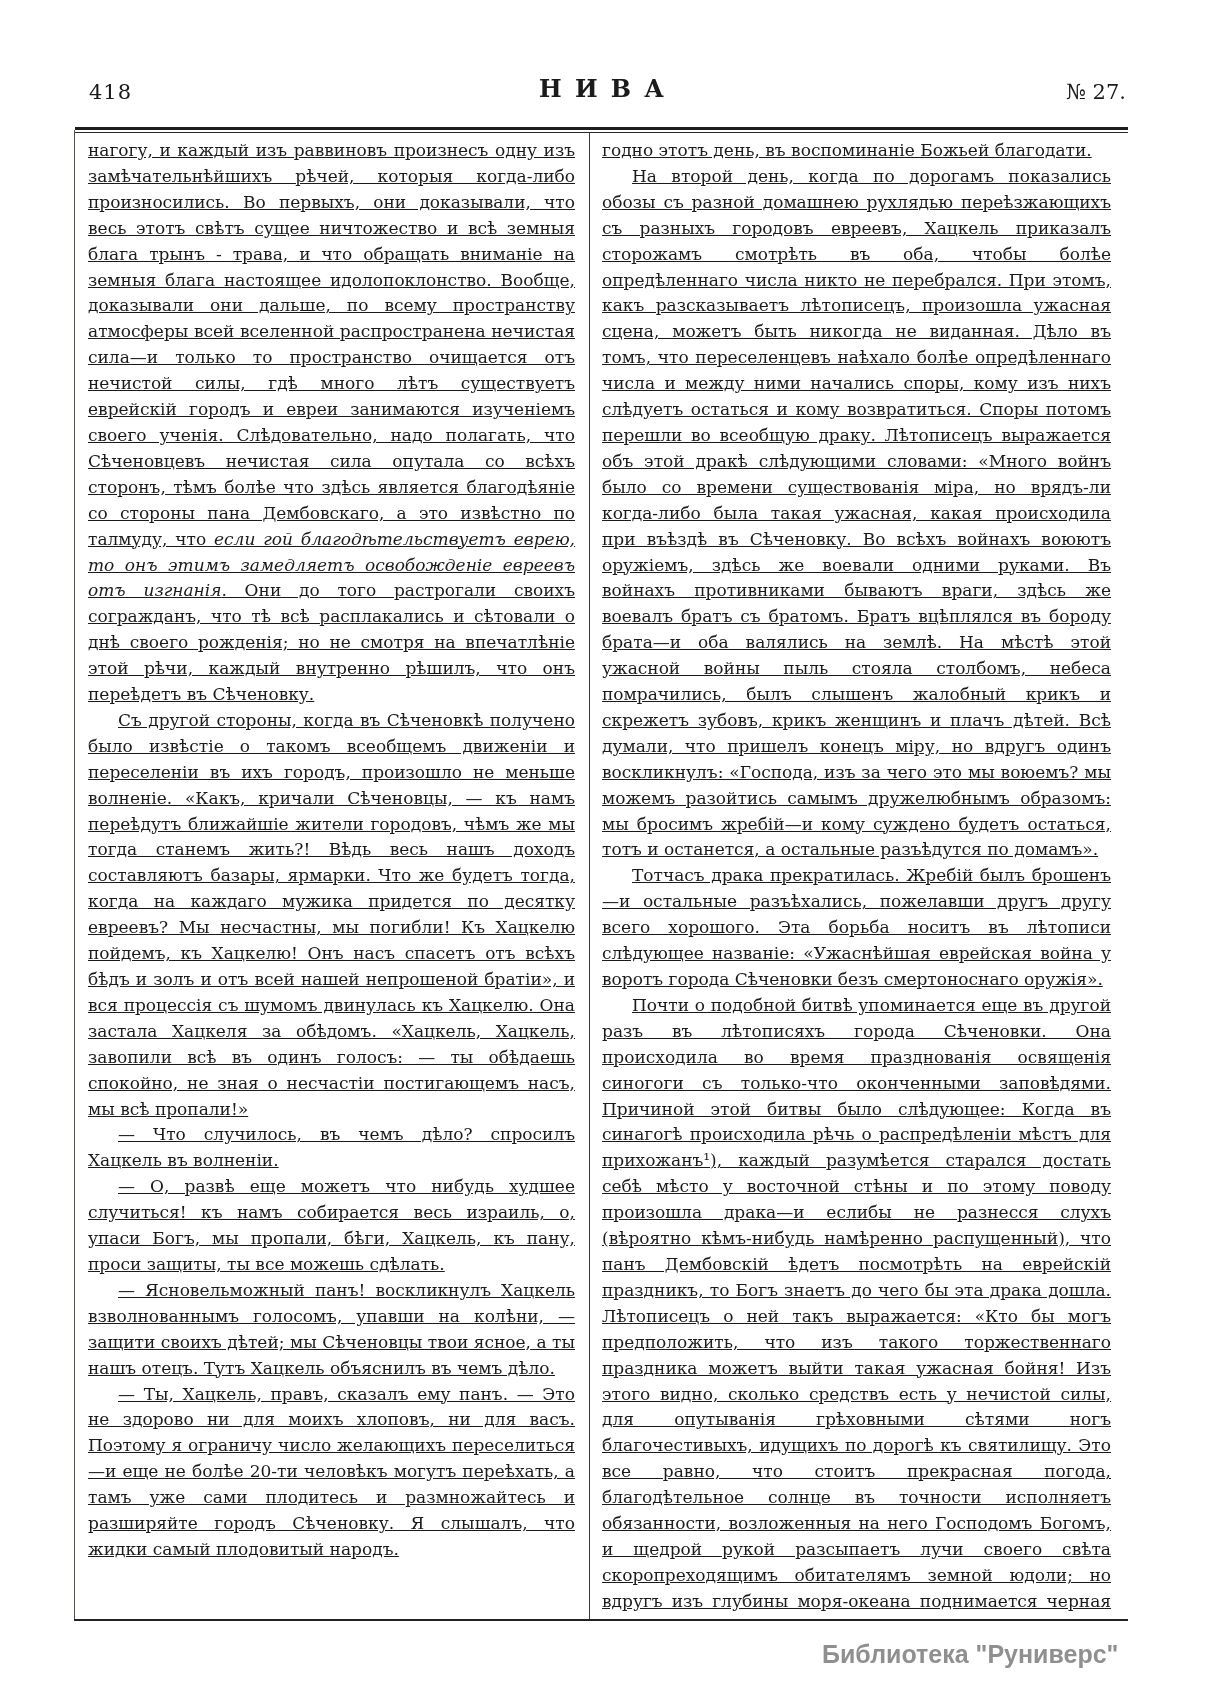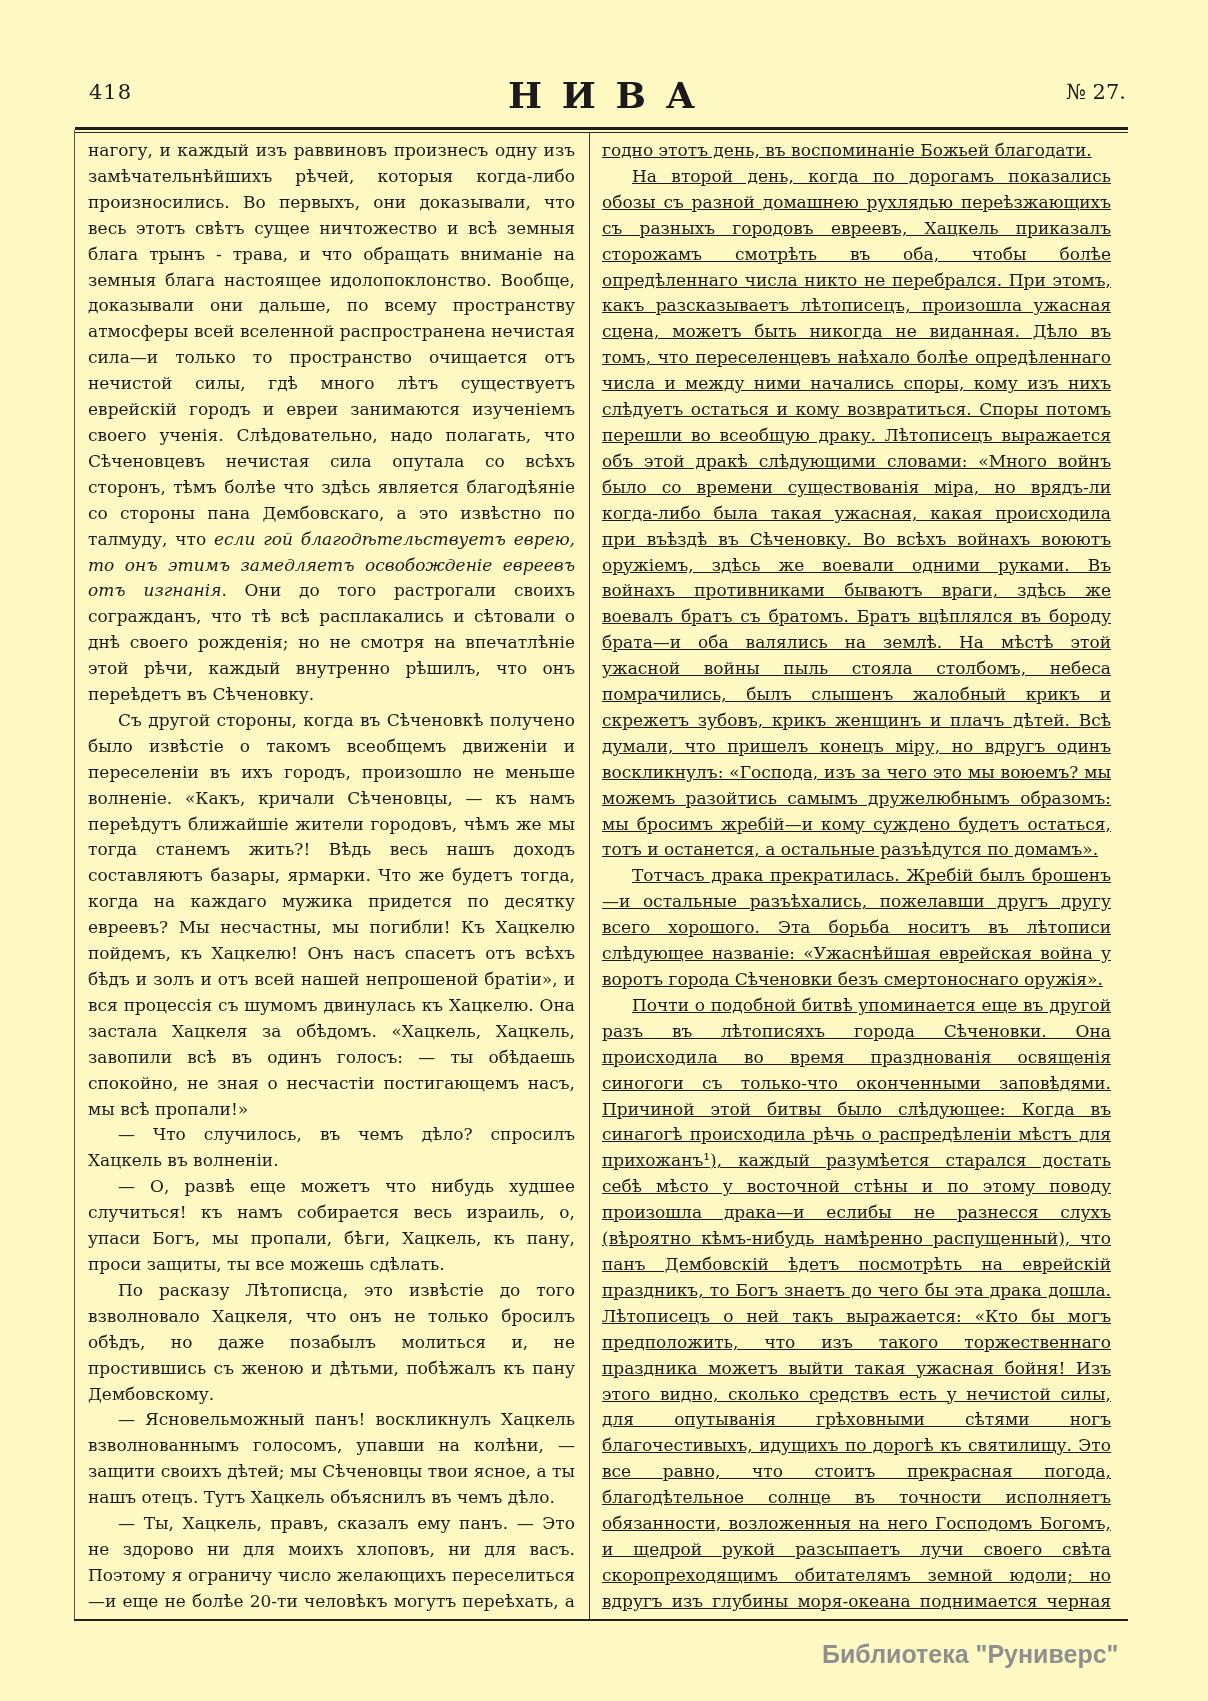--- a/index.html
+++ b/index.html
@@ -1,40 +1,40 @@
 <!DOCTYPE html>
 <html lang="ru"><head>
 <meta charset="utf-8">
 <style>
   html,body{margin:0;padding:0;background:#e8e8e6;}
   .page{
     position:relative;
     width:1208px;height:1701px;
-    background:#fef9c3;
+    background:#ffffff;
     font-family:"DejaVu Serif", serif;
     color:#1b1b1b;
     overflow:hidden;
     margin:0 auto;
   }
   
   .header{position:absolute;left:75px;top:72px;width:1053px;height:50px;}
   .page-number{position:absolute;left:14px;top:8px;font-size:21px;letter-spacing:1px;}
   .masthead{position:absolute;left:0;right:0;top:2px;text-align:center;
-    font-size:36px;font-weight:bold;letter-spacing:0.55em;text-indent:0.55em;}
+    font-size:24px;font-weight:bold;letter-spacing:0.55em;text-indent:0.55em;}
   .issue-number{position:absolute;right:2px;top:8px;font-size:21px;margin-left:12px;}
   .header-rule{position:absolute;left:75px;top:127px;width:1053px;}
   .header-rule .thick{border-top:3px solid #1e1e1e;}
   .header-rule .thin{border-top:1px solid #2a2a2a;margin-top:2px;}
   
   .frame-left{position:absolute;left:74px;top:130px;width:0;height:1490px;border-left:1.5px solid #55524c;}
   .bottom-rule{position:absolute;left:74px;top:1619px;width:1054px;border-top:2px solid #23221f;}
   .column-divider{position:absolute;left:589px;top:133px;width:0;height:1486px;border-left:1.5px solid #3a3834;}
   
   .col{position:absolute;top:138px;text-align:justify;font-size:17px;line-height:25.9px;overflow:hidden;}
-  .col-left{left:88px;width:487px;height:1478px;}
+  .col-left{left:88px;width:487px;height:1478px;text-decoration:underline;}
   .col-right{left:602px;width:509px;height:1478px;text-decoration:underline;}
   .para{margin:0;text-indent:30px;}
   .para.no-indent{text-indent:0;}
   .para i{font-style:italic;}
   
   .watermark{
     position:absolute;left:822px;top:1640px;width:300px;
     font-family:"Liberation Sans", sans-serif;
     font-size:25px;font-weight:bold;color:#8f8f8f;
     white-space:nowrap;
@@ -57,21 +57,20 @@
 
   <div class="frame-left"></div>
   <div class="column-divider"></div>
   <div class="bottom-rule"></div>
 
   <div class="col col-left">
     <p class="para no-indent"><span>нагогу, и каждый изъ раввиновъ произнесъ одну изъ замѣчательнѣйшихъ рѣчей, которыя когда-либо произносились. Во первыхъ, они доказывали, что весь этотъ свѣтъ сущее ничтожество и всѣ земныя блага трынъ - трава, и что обращать вниманіе на земныя блага настоящее идолопоклонство. Вообще, доказывали они дальше, по всему пространству атмосферы всей вселенной распространена нечистая сила—и только то пространство очищается отъ нечистой силы, гдѣ много лѣтъ существуетъ еврейскій городъ и евреи занимаются изученіемъ своего ученія. Слѣдовательно, надо полагать, что Сѣченовцевъ нечистая сила опутала со всѣхъ сторонъ, тѣмъ болѣе что здѣсь является благодѣяніе со стороны пана Дембовскаго, а это извѣстно по талмуду, что </span><i>если гой благодѣтельствуетъ еврею, то онъ этимъ замедляетъ освобожденіе евреевъ отъ изгнанія</i><span>. Они до того растрогали своихъ согражданъ, что тѣ всѣ расплакались и сѣтовали о днѣ своего рожденія; но не смотря на впечатлѣніе этой рѣчи, каждый внутренно рѣшилъ, что онъ переѣдетъ въ Сѣченовку.</span></p>
     <p class="para">Съ другой стороны, когда въ Сѣченовкѣ получено было извѣстіе о такомъ всеобщемъ движеніи и переселеніи въ ихъ городъ, произошло не меньше волненіе. «Какъ, кричали Сѣченовцы, — къ намъ переѣдутъ ближайшіе жители городовъ, чѣмъ же мы тогда станемъ жить?! Вѣдь весь нашъ доходъ составляютъ базары, ярмарки. Что же будетъ тогда, когда на каждаго мужика придется по десятку евреевъ? Мы несчастны, мы погибли! Къ Хацкелю пойдемъ, къ Хацкелю! Онъ насъ спасетъ отъ всѣхъ бѣдъ и золъ и отъ всей нашей непрошеной братіи», и вся процессія съ шумомъ двинулась къ Хацкелю. Она застала Хацкеля за обѣдомъ. «Хацкель, Хацкель, завопили всѣ въ одинъ голосъ: — ты обѣдаешь спокойно, не зная о несчастіи постигающемъ насъ, мы всѣ пропали!»</p>
     <p class="para">— Что случилось, въ чемъ дѣло? спросилъ Хацкель въ волненіи.</p>
     <p class="para">— О, развѣ еще можетъ что нибудь худшее случиться! къ намъ собирается весь израиль, о, упаси Богъ, мы пропали, бѣги, Хацкель, къ пану, проси защиты, ты все можешь сдѣлать.</p>
-    <p class="para">По расказу Лѣтописца, это извѣстіе до того взволновало Хацкеля, что онъ не только бросилъ обѣдъ, но даже позабылъ молиться и, не простившись съ женою и дѣтьми, побѣжалъ къ пану Дембовскому.</p>
     <p class="para">— Ясновельможный панъ! воскликнулъ Хацкель взволнованнымъ голосомъ, упавши на колѣни, — защити своихъ дѣтей; мы Сѣченовцы твои ясное, а ты нашъ отецъ. Тутъ Хацкель объяснилъ въ чемъ дѣло.</p>
     <p class="para">— Ты, Хацкель, правъ, сказалъ ему панъ. — Это не здорово ни для моихъ хлоповъ, ни для васъ. Поэтому я ограничу число желающихъ переселиться—и еще не болѣе 20-ти человѣкъ могутъ переѣхать, а тамъ уже сами плодитесь и размножайтесь и разширяйте городъ Сѣченовку. Я слышалъ, что жидки самый плодовитый народъ.</p>
 
   </div>
 
   <div class="col col-right">
     <p class="para no-indent">годно этотъ день, въ воспоминаніе Божьей благодати.</p>
     <p class="para">На второй день, когда по дорогамъ показались обозы съ разной домашнею рухлядью переѣзжающихъ съ разныхъ городовъ евреевъ, Хацкель приказалъ сторожамъ смотрѣть въ оба, чтобы болѣе опредѣленнаго числа никто не перебрался. При этомъ, какъ разсказываетъ лѣтописецъ, произошла ужасная сцена, можетъ быть никогда не виданная. Дѣло въ томъ, что переселенцевъ наѣхало болѣе опредѣленнаго числа и между ними начались споры, кому изъ нихъ слѣдуетъ остаться и кому возвратиться. Споры потомъ перешли во всеобщую драку. Лѣтописецъ выражается объ этой дракѣ слѣдующими словами: «Много войнъ было со времени существованія міра, но врядъ-ли когда-либо была такая ужасная, какая происходила при въѣздѣ въ Сѣченовку. Во всѣхъ войнахъ воюютъ оружіемъ, здѣсь же воевали одними руками. Въ войнахъ противниками бываютъ враги, здѣсь же воевалъ братъ съ братомъ. Братъ вцѣплялся въ бороду брата—и оба валялись на землѣ. На мѣстѣ этой ужасной войны пыль стояла столбомъ, небеса помрачились, былъ слышенъ жалобный крикъ и скрежетъ зубовъ, крикъ женщинъ и плачъ дѣтей. Всѣ думали, что пришелъ конецъ міру, но вдругъ одинъ воскликнулъ: «Господа, изъ за чего это мы воюемъ? мы можемъ разойтись самымъ дружелюбнымъ образомъ: мы бросимъ жребій—и кому суждено будетъ остаться, тотъ и останется, а остальные разъѣдутся по домамъ».</p>
     <p class="para">Тотчасъ драка прекратилась. Жребій былъ брошенъ—и остальные разъѣхались, пожелавши другъ другу всего хорошого. Эта борьба носитъ въ лѣтописи слѣдующее названіе: «Ужаснѣйшая еврейская война у воротъ города Сѣченовки безъ смертоноснаго оружія».</p>
     <p class="para">Почти о подобной битвѣ упоминается еще въ другой разъ въ лѣтописяхъ города Сѣченовки. Она происходила во время празднованія освященія синогоги съ только-что оконченными заповѣдями. Причиной этой битвы было слѣдующее: Когда въ синагогѣ происходила рѣчь о распредѣленіи мѣстъ для прихожанъ¹), каждый разумѣется старался достать себѣ мѣсто у восточной стѣны и по этому поводу произошла драка—и еслибы не разнесся слухъ (вѣроятно кѣмъ-нибудь намѣренно распущенный), что панъ Дембовскій ѣдетъ посмотрѣть на еврейскій праздникъ, то Богъ знаетъ до чего бы эта драка дошла. Лѣтописецъ о ней такъ выражается: «Кто бы могъ предположить, что изъ такого торжественнаго праздника можетъ выйти такая ужасная бойня! Изъ этого видно, сколько средствъ есть у нечистой силы, для опутыванія грѣховными сѣтями ногъ благочестивыхъ, идущихъ по дорогѣ къ святилищу. Это все равно, что стоитъ прекрасная погода, благодѣтельное солнце въ точности исполняетъ обязанности, возложенныя на него Господомъ Богомъ, и щедрой рукой разсыпаетъ лучи своего свѣта скоропреходящимъ обитателямъ земной юдоли; но вдругъ изъ глубины моря-океана поднимается черная туча, облекаетъ чернымъ саваномъ ясное небо, солнце закрываетъ свое лицо чернымъ покрываломъ, тучи начинаютъ извергать громъ, молнію, дождь, градъ и всякія другіе ужасы. То же самое происходило на злосчастномъ праздникѣ, пока разнесшаяся молва о приближеніи пана Дембовскаго не укротила страстей. Нельзя изобразить той радости, которая сіяла на всѣхъ лицахъ;</p>

